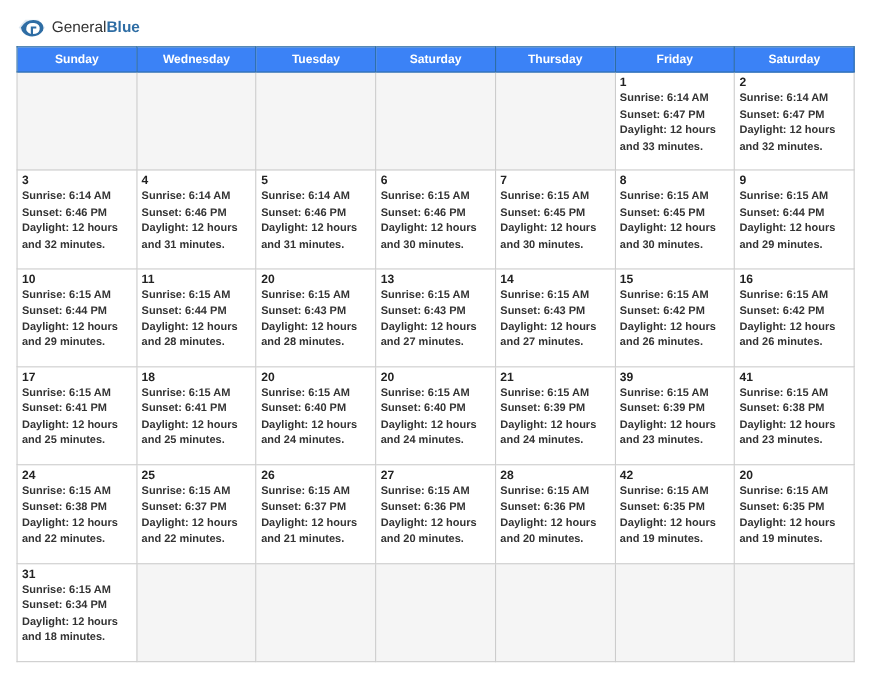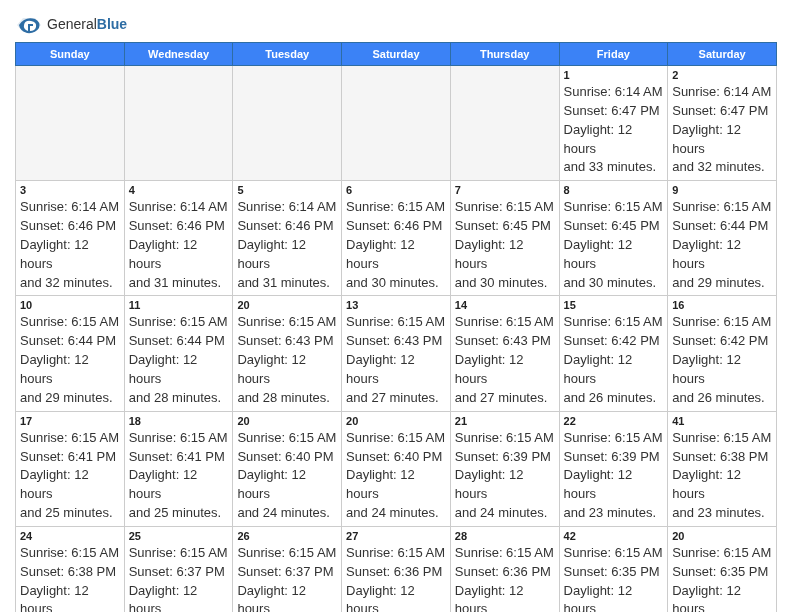--- a/index.html
+++ b/index.html
@@ -73,23 +73,24 @@
       background: #f5f5f5;
     }
     .day-num {
       font-weight: bold;
       font-size: 11px;
       color: #222;
       display: block;
       margin-bottom: 2px;
     }
     .day-info {
-      font-size: 13px;
+      font-size: 10px;
       color: #333;
       line-height: 1.45;
+      font-weight: bold;
     }
     .last-row td {
       height: 55px;
     }
   </style>
 </head>
 <body>
 
 <div class="page">
   <div class="header">
@@ -278,21 +279,21 @@
 and 24 minutes.</div>
           </td>
           <td>
             <span class="day-num">21</span>
             <div class="day-info" style="white-space: pre-line;">Sunrise: 6:15 AM
 Sunset: 6:39 PM
 Daylight: 12 hours
 and 24 minutes.</div>
           </td>
           <td>
-            <span class="day-num">22</span>
+            <span class="day-num">39</span>
             <div class="day-info" style="white-space: pre-line;">Sunrise: 6:15 AM
 Sunset: 6:39 PM
 Daylight: 12 hours
 and 23 minutes.</div>
           </td>
           <td>
             <span class="day-num">41</span>
             <div class="day-info" style="white-space: pre-line;">Sunrise: 6:15 AM
 Sunset: 6:38 PM
 Daylight: 12 hours
@@ -342,16 +343,31 @@
 Daylight: 12 hours
 and 19 minutes.</div>
           </td>
           <td>
             <span class="day-num">20</span>
             <div class="day-info" style="white-space: pre-line;">Sunrise: 6:15 AM
 Sunset: 6:35 PM
 Daylight: 12 hours
 and 19 minutes.</div>
           </td>
+        </tr>
+        <tr class="last-row">
+          <td>
+            <span class="day-num">31</span>
+            <div class="day-info" style="white-space: pre-line;">Sunrise: 6:15 AM
+Sunset: 6:34 PM
+Daylight: 12 hours
+and 18 minutes.</div>
+          </td>
+          <td class="empty"></td>
+          <td class="empty"></td>
+          <td class="empty"></td>
+          <td class="empty"></td>
+          <td class="empty"></td>
+          <td class="empty"></td>
         </tr>
       </tbody>
   </table>
 </div>
 
 </body></html>

